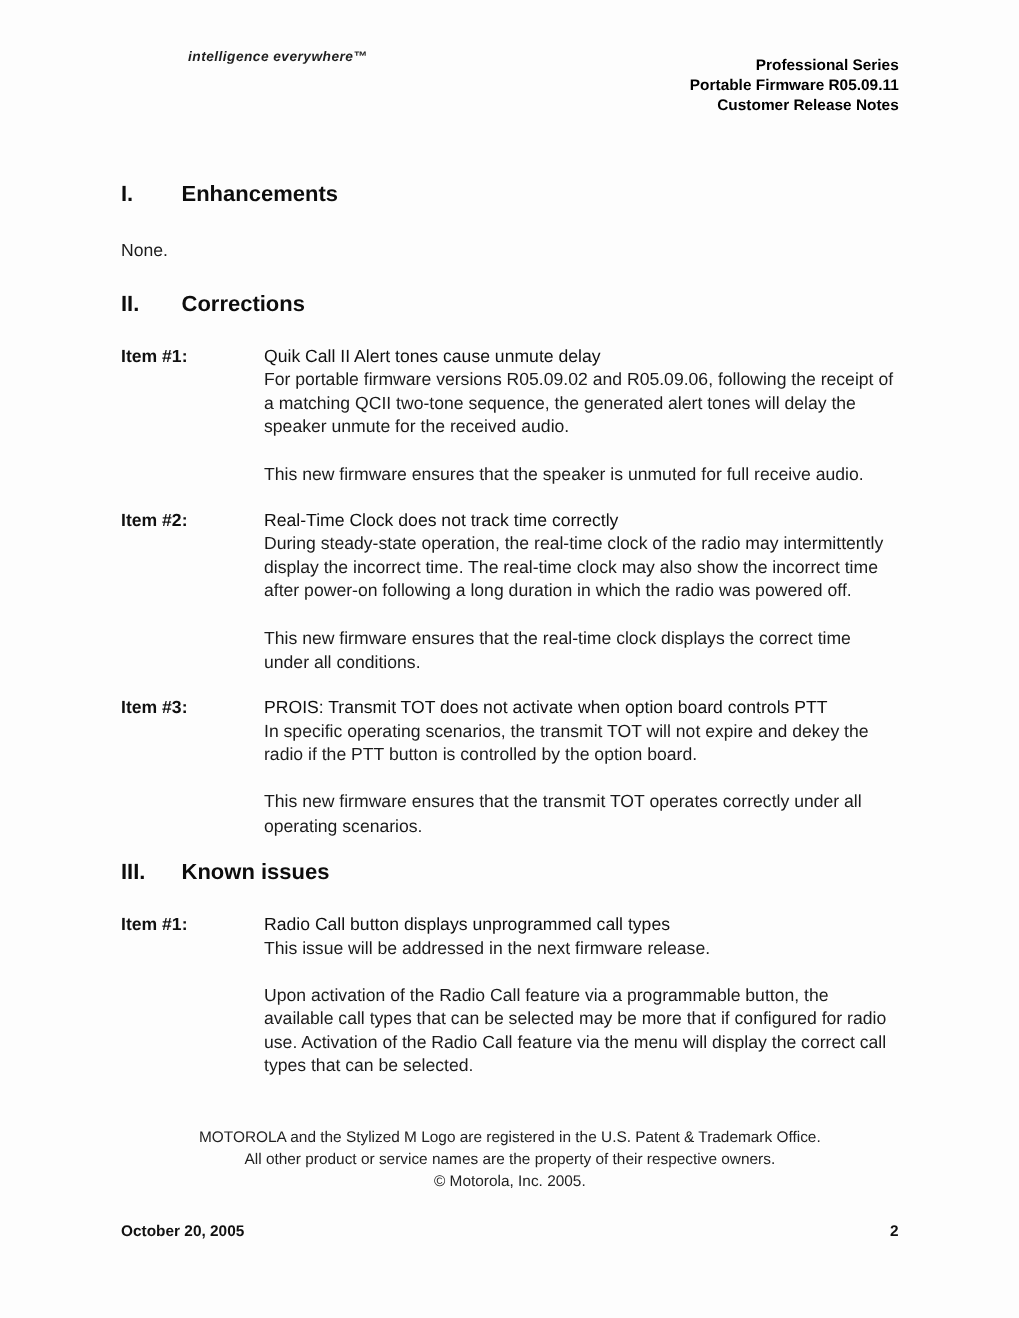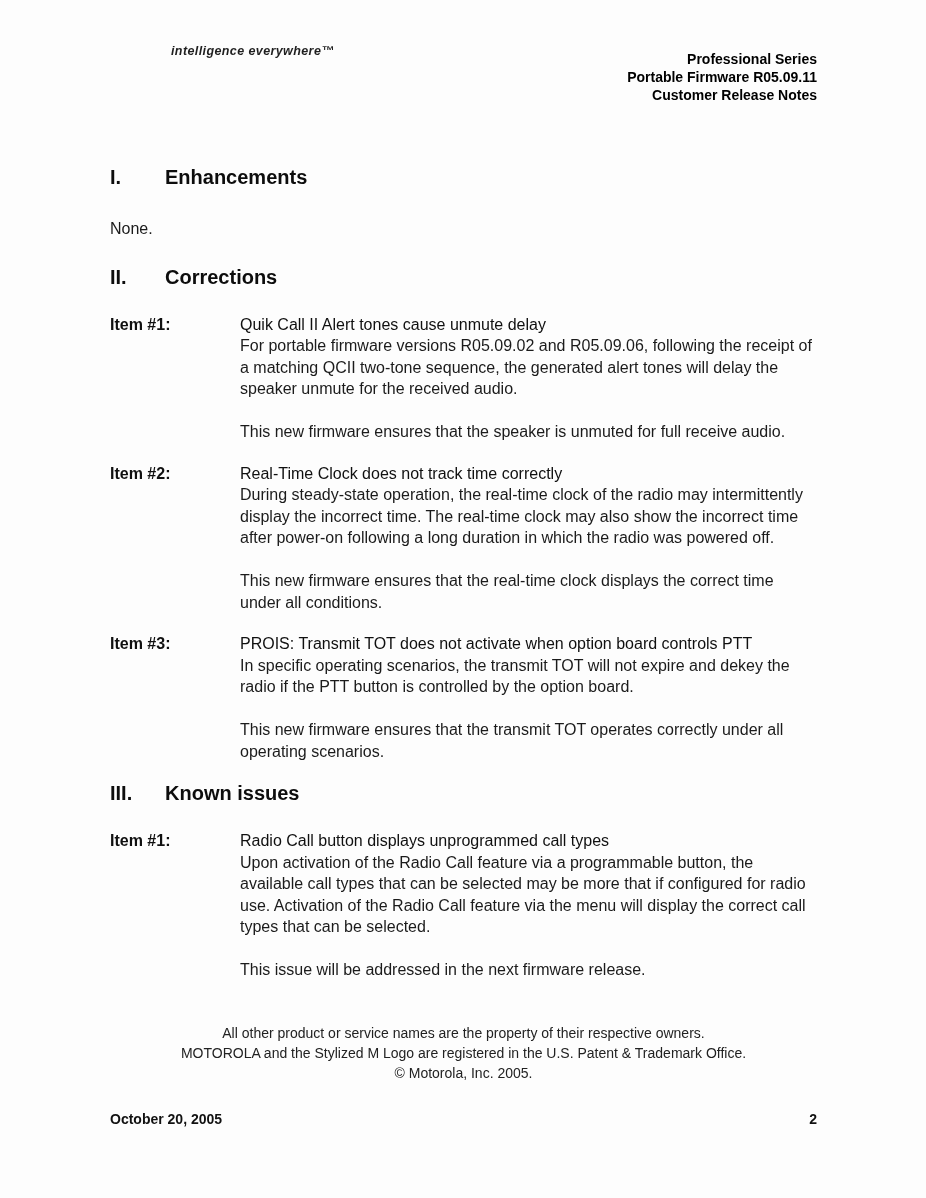--- a/index.html
+++ b/index.html
@@ -149,29 +149,29 @@
   <div class="section-heading sh-third">
     <span class="numeral">III.</span>
     <span class="title">Known issues</span>
   </div>
 
   <div class="items">
     <div class="item">
       <div class="item-label">Item #1:</div>
       <div class="item-body">
         <div class="item-title">Radio Call button displays unprogrammed call types</div>
+        <p class="item-para">This issue will be addressed in the next firmware release.</p>
         <p class="item-para">Upon activation of the Radio Call feature via a programmable button, the available call types that can be selected may be more that if configured for radio use. Activation of the Radio Call feature via the menu will display the correct call types that can be selected.</p>
-        <p class="item-para">This issue will be addressed in the next firmware release.</p>
       </div>
     </div>
   </div>
 
   <div class="disclaimer">
+    <div>MOTOROLA and the Stylized M Logo are registered in the U.S. Patent &amp; Trademark Office.</div>
     <div>All other product or service names are the property of their respective owners.</div>
-    <div>MOTOROLA and the Stylized M Logo are registered in the U.S. Patent &amp; Trademark Office.</div>
     <div>© Motorola, Inc. 2005.</div>
   </div>
 
   <div class="footer-row">
     <div>October 20, 2005</div>
     <div>2</div>
   </div>
 
 </div>
 

